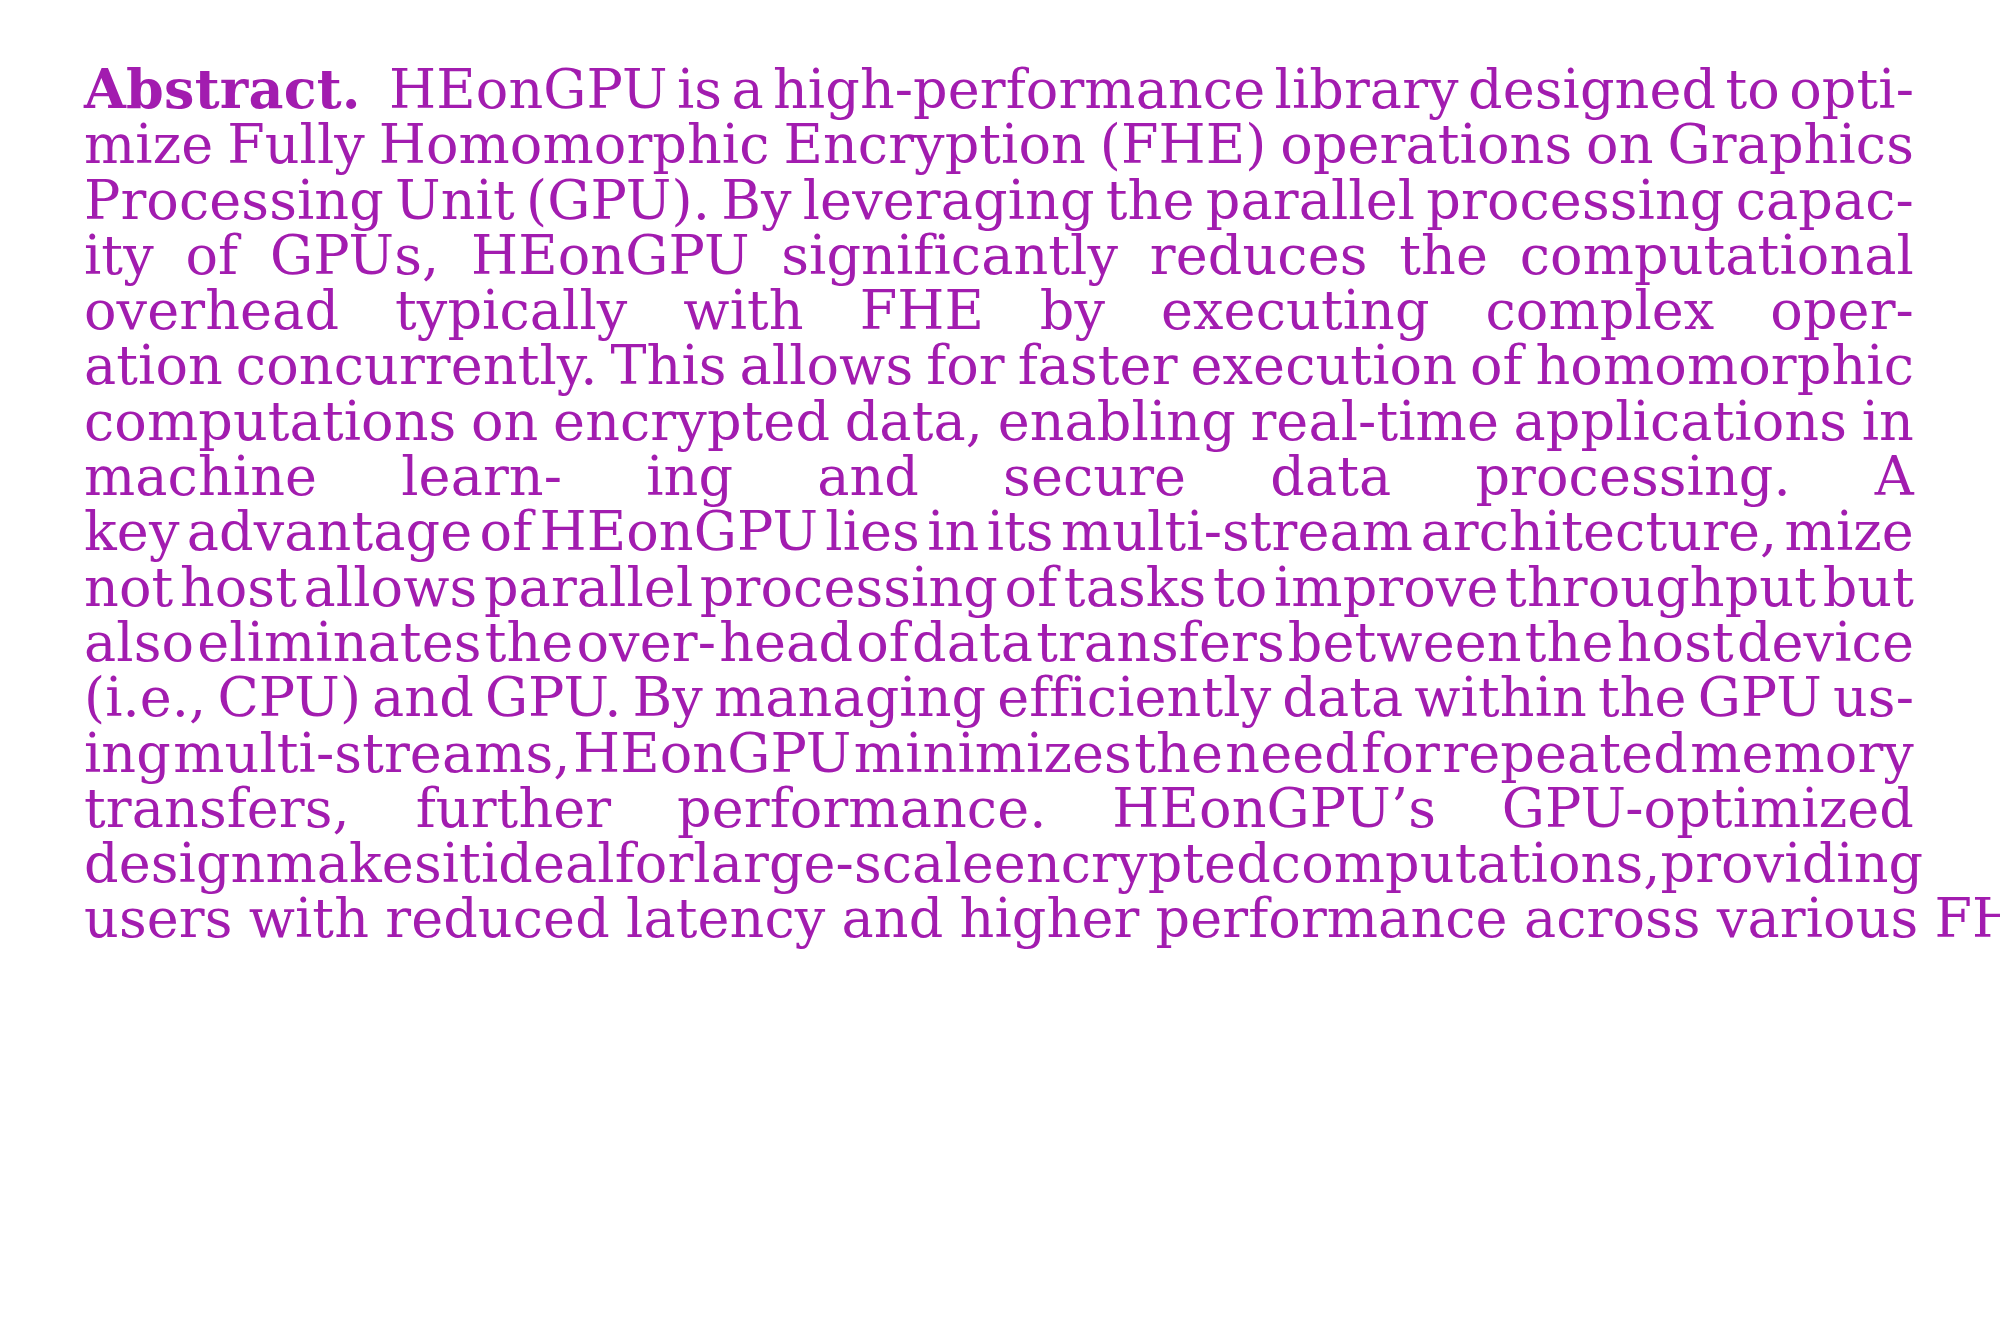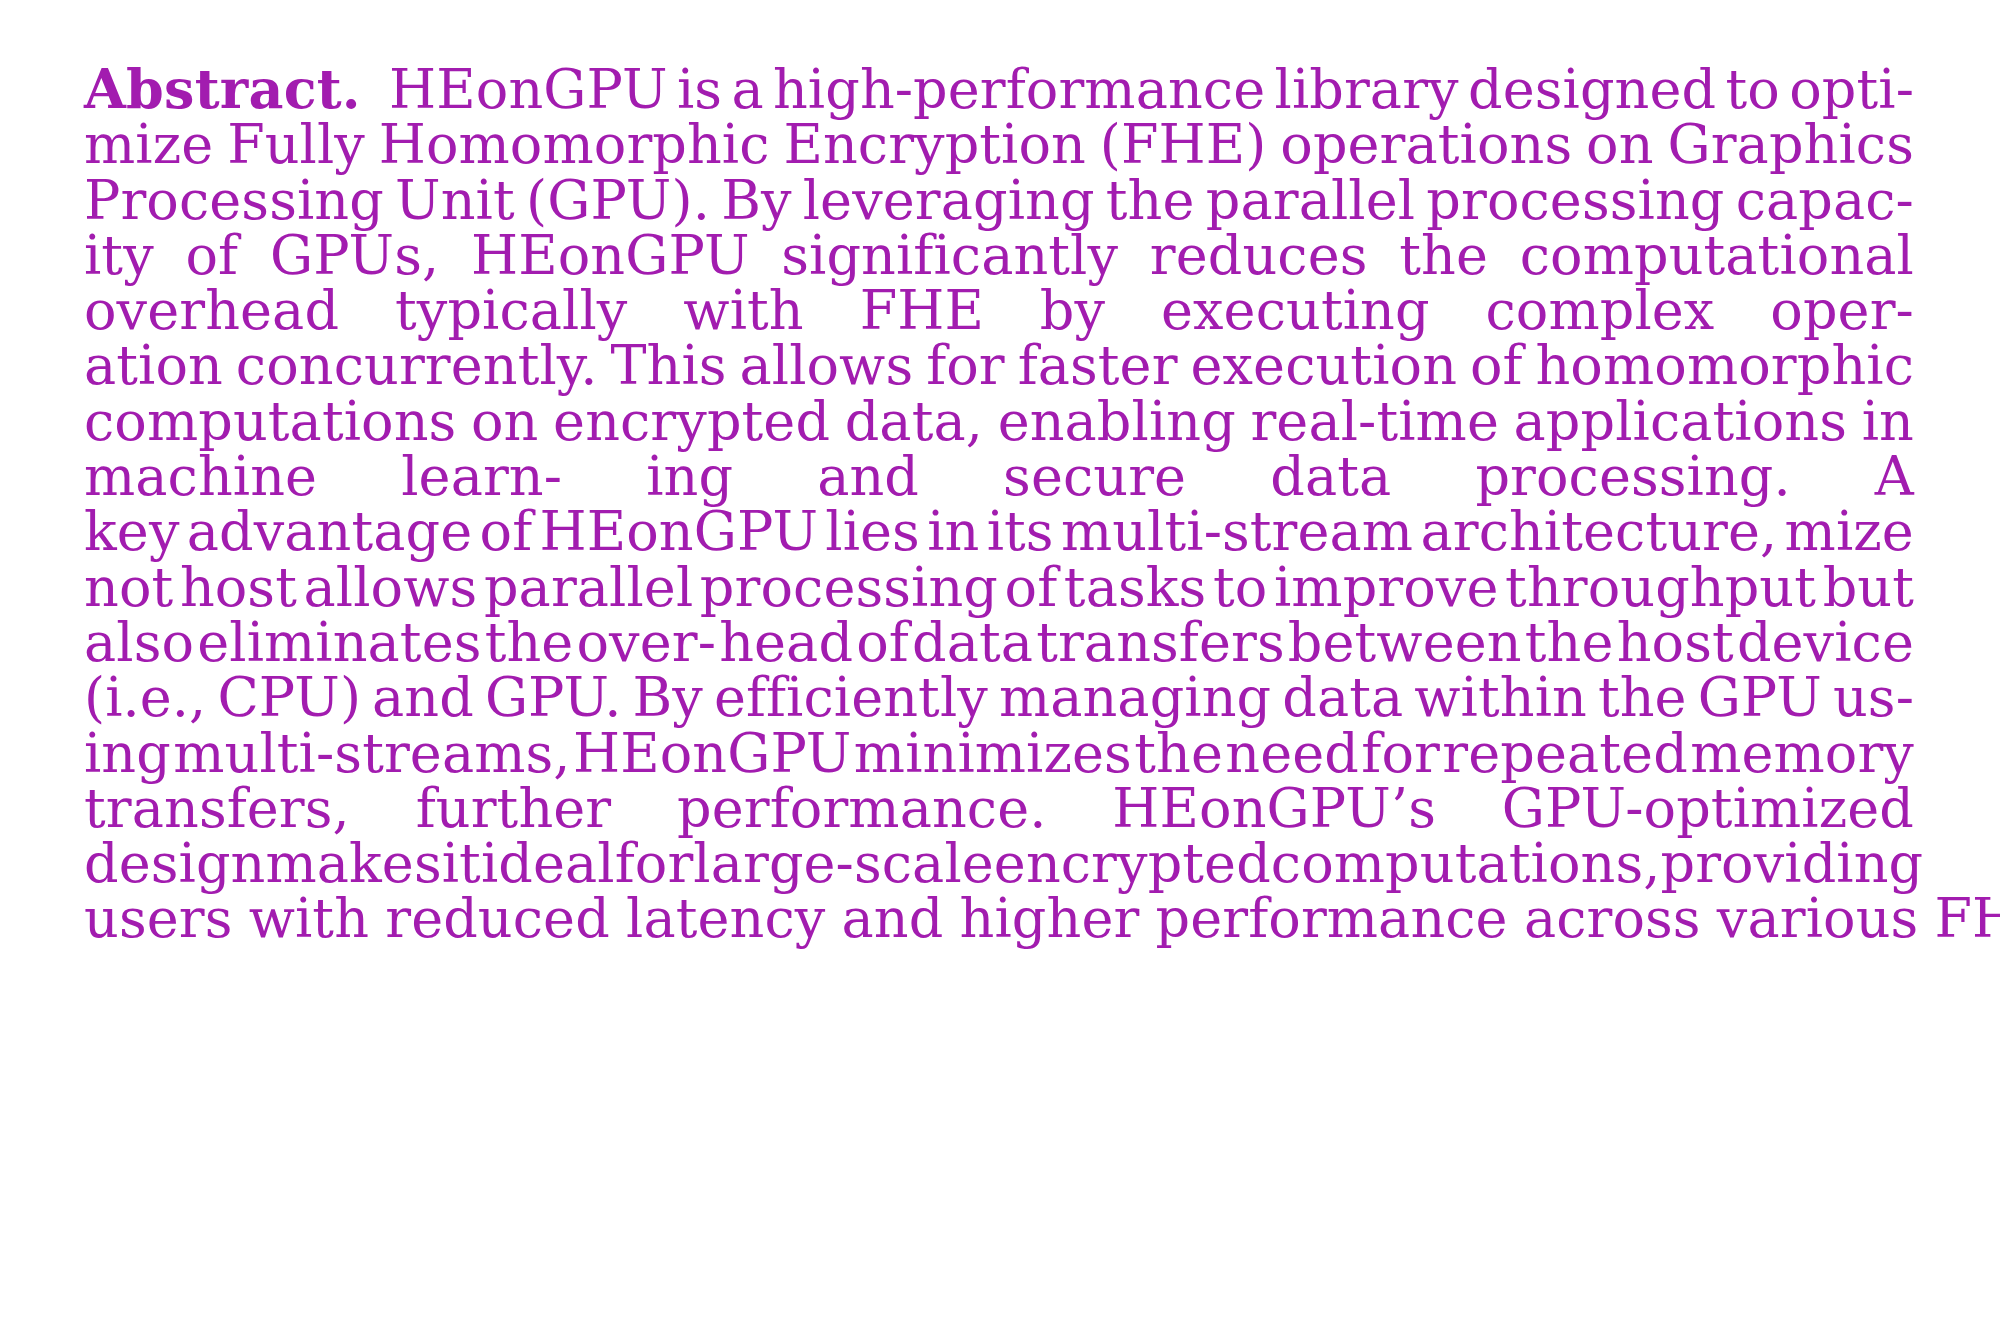--- a/index.html
+++ b/index.html
@@ -76,20 +76,20 @@
         <div class="line justify"><span class="w">mize</span><span class="w">Fully</span><span class="w">Homomorphic</span><span class="w">Encryption</span><span class="w">(FHE)</span><span class="w">operations</span><span class="w">on</span><span class="w">Graphics</span></div>
         <div class="line justify"><span class="w">Processing</span><span class="w">Unit</span><span class="w">(GPU).</span><span class="w">By</span><span class="w">leveraging</span><span class="w">the</span><span class="w">parallel</span><span class="w">processing</span><span class="w">capac-</span></div>
         <div class="line justify"><span class="w">ity</span><span class="w">of</span><span class="w">GPUs,</span><span class="w">HEonGPU</span><span class="w">significantly</span><span class="w">reduces</span><span class="w">the</span><span class="w">computational</span></div>
         <div class="line justify"><span class="w">overhead</span><span class="w">typically</span><span class="w">with</span><span class="w">FHE</span><span class="w">by</span><span class="w">executing</span><span class="w">complex</span><span class="w">oper-</span></div>
         <div class="line justify"><span class="w">ation</span><span class="w">concurrently.</span><span class="w">This</span><span class="w">allows</span><span class="w">for</span><span class="w">faster</span><span class="w">execution</span><span class="w">of</span><span class="w">homomorphic</span></div>
         <div class="line justify"><span class="w">computations</span><span class="w">on</span><span class="w">encrypted</span><span class="w">data,</span><span class="w">enabling</span><span class="w">real-time</span><span class="w">applications</span><span class="w">in</span></div>
         <div class="line justify"><span class="w">machine</span><span class="w">learn-</span><span class="w">ing</span><span class="w">and</span><span class="w">secure</span><span class="w">data</span><span class="w">processing.</span><span class="w">A</span></div>
         <div class="line justify"><span class="w">key</span><span class="w">advantage</span><span class="w">of</span><span class="w">HEonGPU</span><span class="w">lies</span><span class="w">in</span><span class="w">its</span><span class="w">multi-stream</span><span class="w">architecture,</span><span class="w">mize</span></div>
         <div class="line justify"><span class="w">not</span><span class="w">host</span><span class="w">allows</span><span class="w">parallel</span><span class="w">processing</span><span class="w">of</span><span class="w">tasks</span><span class="w">to</span><span class="w">improve</span><span class="w">throughput</span><span class="w">but</span></div>
         <div class="line justify"><span class="w">also</span><span class="w">eliminates</span><span class="w">the</span><span class="w">over-</span><span class="w">head</span><span class="w">of</span><span class="w">data</span><span class="w">transfers</span><span class="w">between</span><span class="w">the</span><span class="w">host</span><span class="w">device</span></div>
-        <div class="line justify"><span class="w">(i.e.,</span><span class="w">CPU)</span><span class="w">and</span><span class="w">GPU.</span><span class="w">By</span><span class="w">efficiently</span><span class="w">managing</span><span class="w">data</span><span class="w">within</span><span class="w">the</span><span class="w">GPU</span><span class="w">us-</span></div>
+        <div class="line justify"><span class="w">(i.e.,</span><span class="w">CPU)</span><span class="w">and</span><span class="w">GPU.</span><span class="w">By</span><span class="w">managing</span><span class="w">efficiently</span><span class="w">data</span><span class="w">within</span><span class="w">the</span><span class="w">GPU</span><span class="w">us-</span></div>
         <div class="line justify"><span class="w">ing</span><span class="w">multi-streams,</span><span class="w">HEonGPU</span><span class="w">minimizes</span><span class="w">the</span><span class="w">need</span><span class="w">for</span><span class="w">repeated</span><span class="w">memory</span></div>
         <div class="line justify"><span class="w">transfers,</span><span class="w">further</span><span class="w">performance.</span><span class="w">HEonGPU’s</span><span class="w">GPU-optimized</span></div>
         <div class="line justify"><span class="w">design</span><span class="w">makes</span><span class="w">it</span><span class="w">ideal</span><span class="w">for</span><span class="w">large-scale</span><span class="w">encrypted</span><span class="w">computations,</span><span class="w">providing</span></div>
         <div class="line flush-left"><span class="w">users</span><span class="w">with</span><span class="w">reduced</span><span class="w">latency</span><span class="w">and</span><span class="w">higher</span><span class="w">performance</span><span class="w">across</span><span class="w">various</span><span class="w">FHE</span></div>
       </div>
   </div>
 </div>
 
 </body></html>

